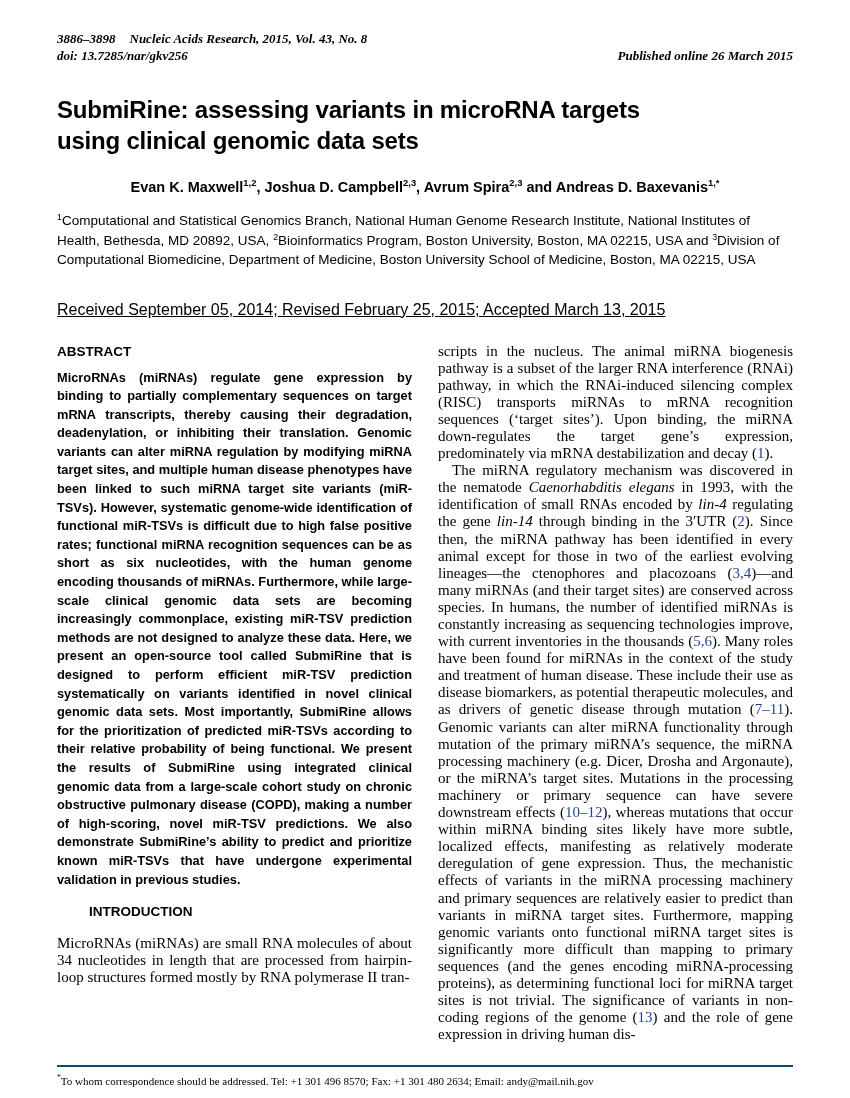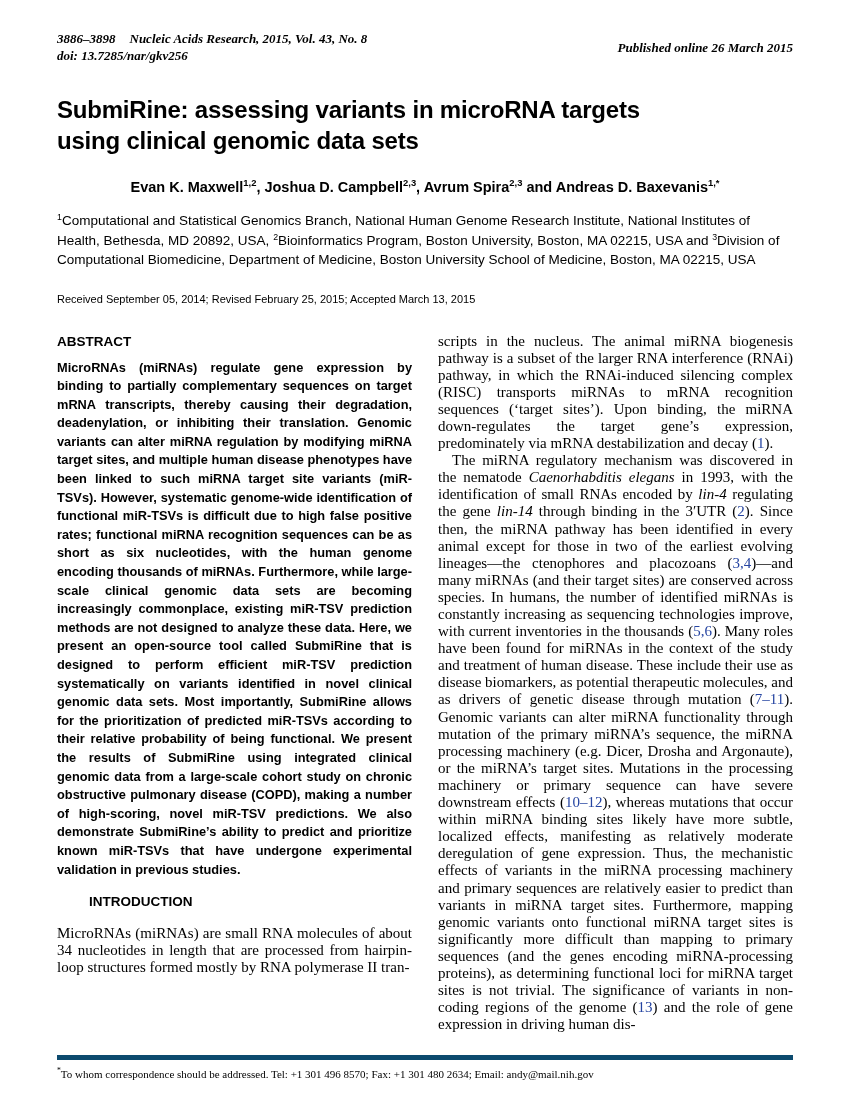--- a/index.html
+++ b/index.html
@@ -7,21 +7,21 @@
   body {
     width: 850px; height: 1098px; overflow: hidden;
     font-family: "Liberation Serif", serif;
     color: #000;
     -webkit-font-smoothing: antialiased;
   }
   .page { padding: 30px 57px 0 57px; }
 
   
   .journal-header {
-    display: flex; justify-content: space-between; align-items: center;
+    display: flex; justify-content: space-between; align-items: flex-end;
     font-family: "Liberation Serif", serif;
     font-style: italic; font-size: 13px; line-height: 17px;
   }
   .jh-left { font-weight: bold; }
   .jh-pages { margin-right: 14px; }
   .jh-right { font-weight: bold; }
 
   
   .article-title {
     margin-top: 30px;
@@ -40,23 +40,23 @@
 
   
   .affiliations {
     margin-top: 14px;
     font-family: "Liberation Sans", sans-serif;
     font-size: 13.5px; line-height: 19.5px;
   }
 
   
   .dates {
-    margin-top: 22px;
+    margin-top: 32px;
     font-family: "Liberation Sans", sans-serif;
-    font-size: 11px; line-height: 15px;
+    font-size: 16px; line-height: 15px; text-decoration: underline;
   }
 
   
   .columns { margin-top: 26px; display: flex; gap: 26px; }
   .col { width: 355px; }
 
   .section-heading {
     font-family: "Liberation Sans", sans-serif;
     font-weight: bold; font-size: 13.5px; line-height: 17px;
     margin-bottom: 9px;
@@ -75,21 +75,21 @@
     text-align: justify;
   }
   .body-p { margin: 0; }
   .body-p.indent { text-indent: 14px; }
 
   .cite { color: var(--cite-color, #2544a1); }
 
   
   .footnote {
     margin-top: 22px;
-    border-top: 5px solid #0c4a6e;
+    border-top: 2px solid #0c4a6e;
     padding-top: 7px;
     font-family: "Liberation Serif", serif;
     font-size: 11px; line-height: 14px;
   }
   .footnote sup { font-size: 0.7em; vertical-align: super; line-height: 0; }
 
   
   .publisher {
     margin-top: 18px;
     font-family: "Liberation Serif", serif;

